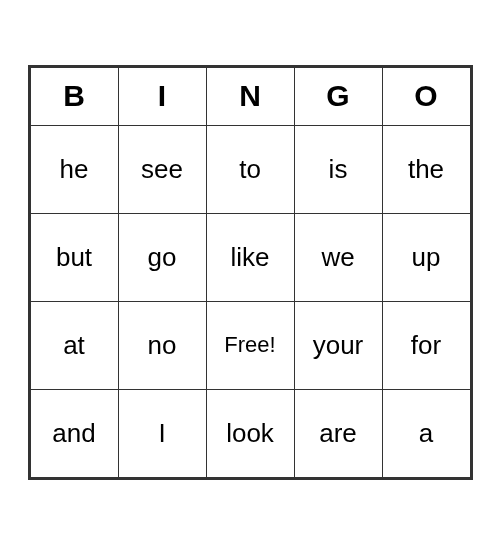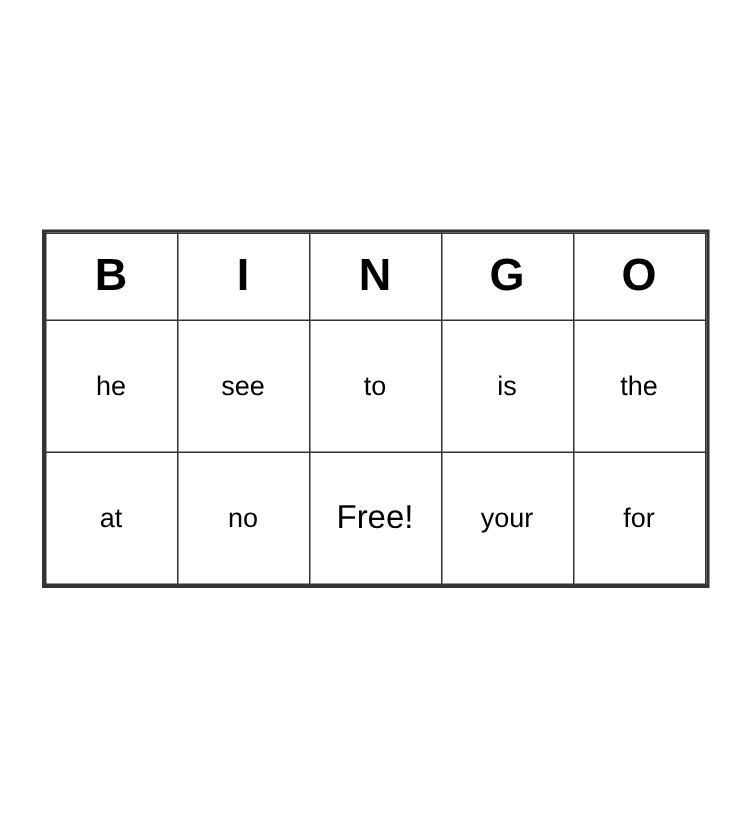--- a/index.html
+++ b/index.html
@@ -27,21 +27,21 @@
       border-collapse: collapse;
     }
 
     .bingo-table th,
     .bingo-table td {
       border: 1.5px solid #333;
       width: 88px;
       height: 88px;
       text-align: center;
       vertical-align: middle;
-      font-size: 18px;
+      font-size: 26px;
       font-weight: normal;
     }
 
     .bingo-table th {
       height: 58px;
       font-size: 30px;
       font-weight: bold;
     }
 
     .free-cell {
@@ -65,21 +65,35 @@
     </thead>
     <tbody id="bingo-body">
     <tr>
           <td>he</td>
           <td>see</td>
           <td>to</td>
           <td>is</td>
           <td>the</td>
         </tr>
         <tr>
+          <td>but</td>
+          <td>go</td>
+          <td>like</td>
+          <td>we</td>
+          <td>up</td>
+        </tr>
+        <tr>
           <td>at</td>
           <td>no</td>
           <td class="free-cell">Free!</td>
           <td>your</td>
           <td>for</td>
         </tr>
+        <tr>
+          <td>and</td>
+          <td>I</td>
+          <td>look</td>
+          <td>are</td>
+          <td>a</td>
+        </tr>
       </tbody>
   </table>
 </div>
 
 </body></html>

